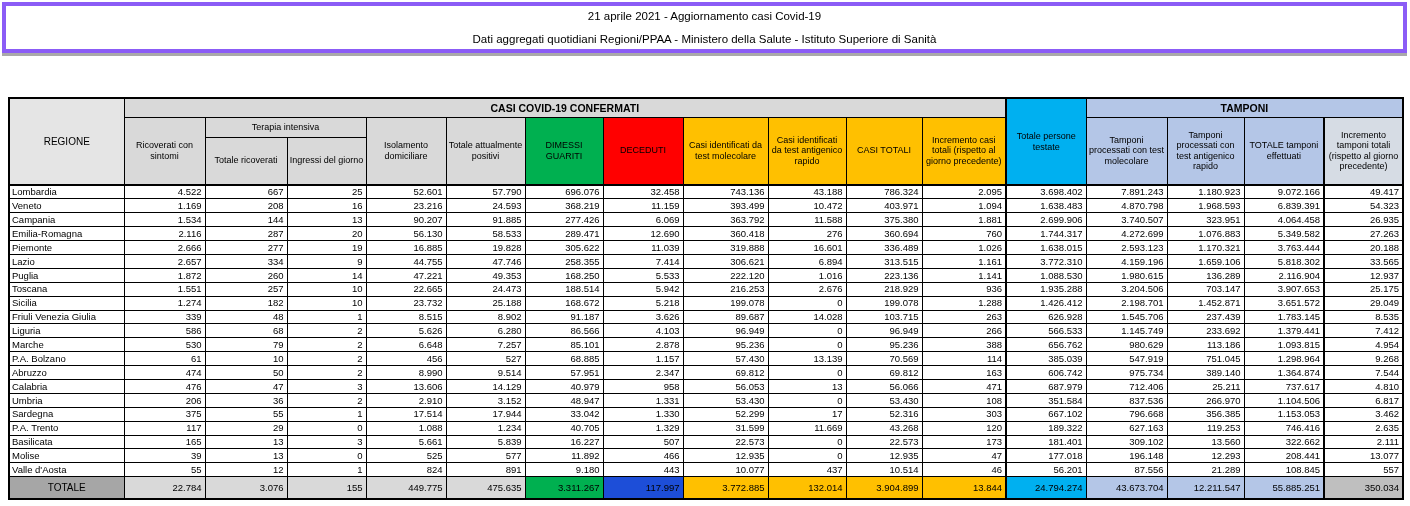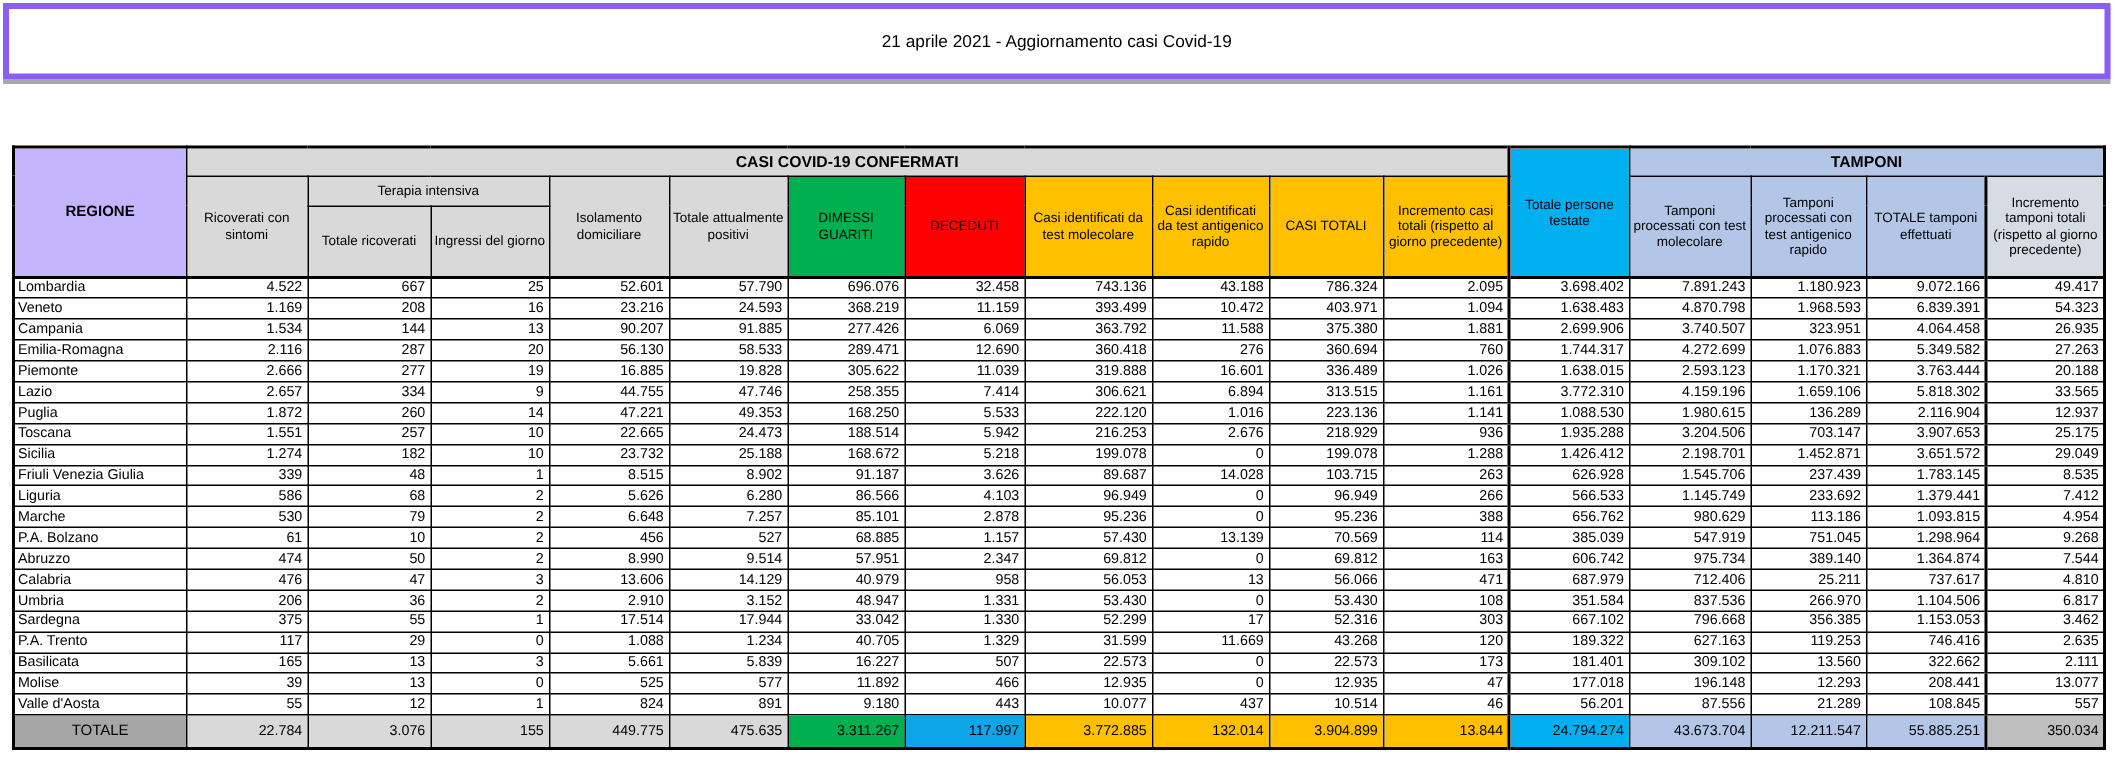--- a/index.html
+++ b/index.html
@@ -44,21 +44,21 @@
     line-height: 1.18;
     padding: 1px 2px;
     text-align: center;
     vertical-align: middle;
   }
   thead tr.r1 { height: 19px; }
   thead tr.r2 { height: 20px; }
   thead tr.r3 { height: 48px; }
   thead { border-bottom: 2px solid #000; }
 
-  th.corner  { background: #c4b5fd; font-weight: bold; font-size: 10px; }
+  th.corner  { background: #e5e5e5; font-weight: normal; font-size: 10px; }
   .banner    { font-weight: bold; font-size: 10.5px; }
   .h-light   { background: #d9d9d9; }
   .h-green   { background: #00b050; }
   .h-red     { background: #ff0000; }
   .h-yellow  { background: #ffc000; }
   .h-cyan    { background: #00b0f0; }
   .h-peri    { background: #b4c6e7; }
   .h-lgray   { background: #d6dce4; }
 
   tbody td {
@@ -76,33 +76,34 @@
     height: 22px;
     font-weight: normal;
     font-size: 9.5px;
     text-align: right;
     padding: 0 3px;
     white-space: nowrap;
   }
   tfoot td.total-label { text-align: center; font-size: 10px; background: #a6a6a6; }
   .t-gray  { background: #d9d9d9; }
   .t-green { background: #00b050; }
-  .t-red   { background: #0ea5e9; padding-left: 40px; }
+  .t-red   { background: #1d4ed8; padding-left: 40px; }
   .t-yellow{ background: #ffc000; }
   .t-cyan  { background: #00b0f0; margin-left: 47px; }
   .t-peri  { background: #b4c6e7; }
   .t-dgray { background: #bfbfbf; }
 
   .bl2 { border-left-width: 2px !important; }
 </style>
 </head>
 <body>
 
 <div class="title-box">
   <div>21 aprile 2021 - Aggiornamento casi Covid-19</div>
+  <div>Dati aggregati quotidiani Regioni/PPAA - Ministero della Salute - Istituto Superiore di Sanità</div>
 </div>
 
 <table class="covid">
   <colgroup>
     <col style="width:115px">
       <col style="width:81px">
       <col style="width:82px">
       <col style="width:79px">
     <col style="width:80px">
       <col style="width:79px">

